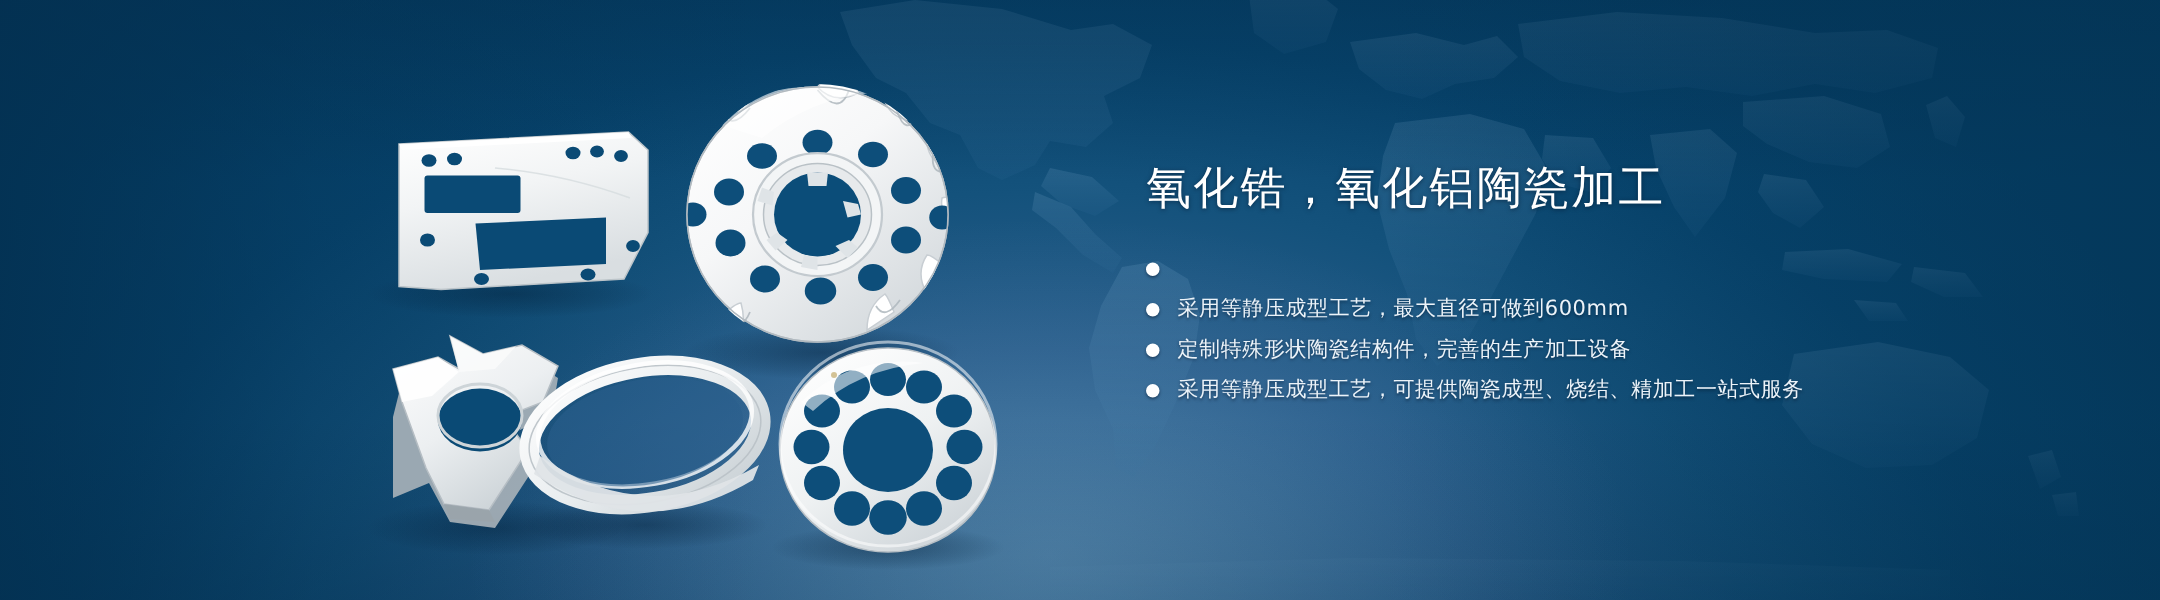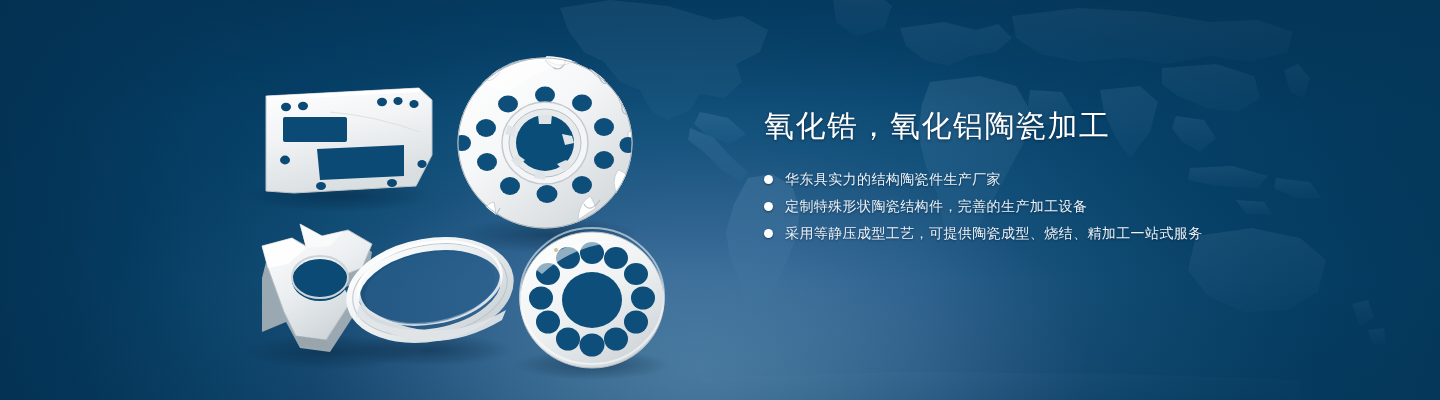--- a/index.html
+++ b/index.html
@@ -298,21 +298,24 @@
       <ellipse cx="556" cy="250" rx="2" ry="2" fill="#c2a96a" opacity=".7"></ellipse>
     </g>
   </svg>
 
   <div class="textblock">
     <div class="headline">氧化锆，氧化铝陶瓷加工</div>
 
     <div class="bullets">
       <div class="bullet">
         <span class="dot"></span>
-        <span class="bullet-text">华东具实力的结构陶瓷件生产厂家</span>
+      </div>
+      <div class="bullet">
+        <span class="dot"></span>
+        <span class="bullet-text">采用等静压成型工艺，最大直径可做到600mm</span>
       </div>
       <div class="bullet">
         <span class="dot"></span>
         <span class="bullet-text">定制特殊形状陶瓷结构件，完善的生产加工设备</span>
       </div>
       <div class="bullet">
         <span class="dot"></span>
         <span class="bullet-text">采用等静压成型工艺，可提供陶瓷成型、烧结、精加工一站式服务</span>
       </div>
     </div>

